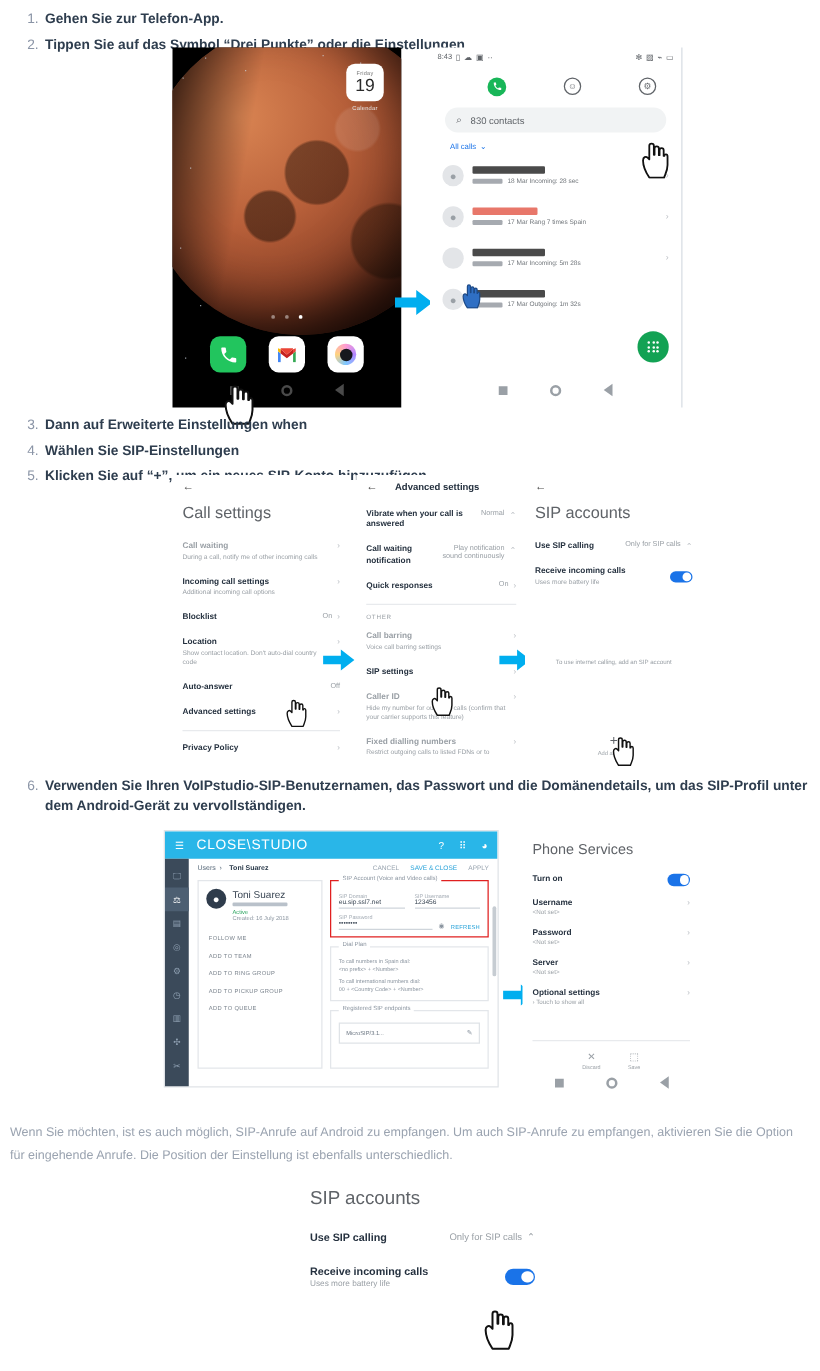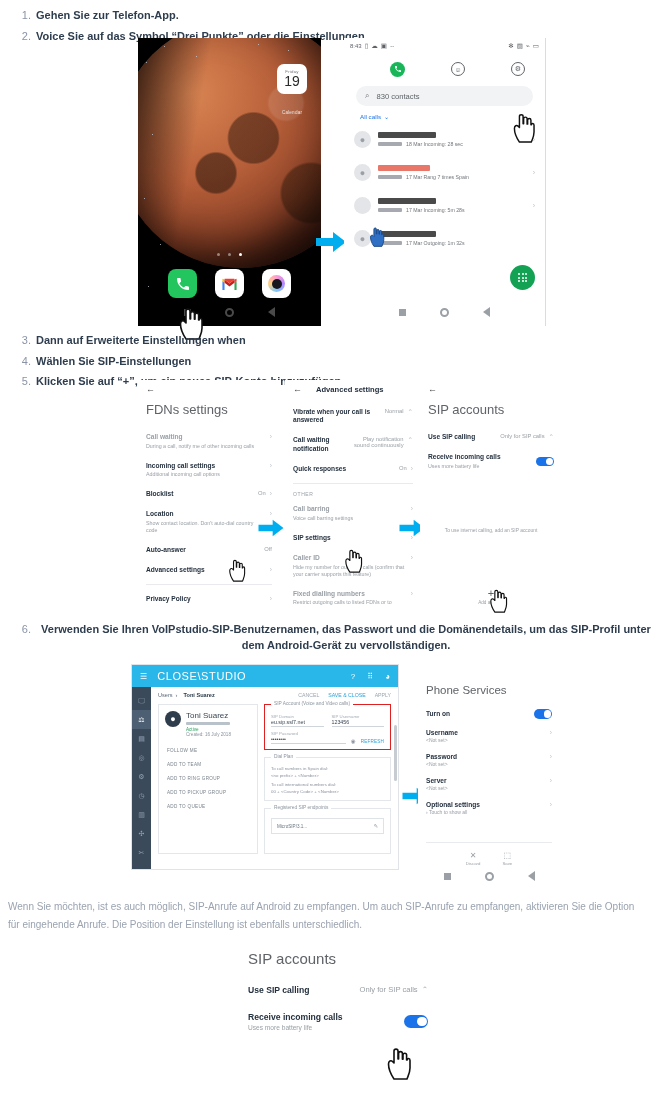--- a/index.html
+++ b/index.html
@@ -21,21 +21,21 @@
     color: #2e3d4e;
     line-height: 1.42;
     margin-bottom: 5px;
     padding-left: 2px;
   }
   ol.steps li::marker { font-weight: normal; color: #8a94a6; }
 
   .block-1 { position:absolute; left:0; top:8px; width:656px; }
   .block-2 { position:absolute; left:0; top:333px; width:656px; }
   .block-3 { position:absolute; left:0; top:622px; width:656px; }
-  .block-3 ol.steps { counter-reset: none; text-align: center; }
+  .block-3 ol.steps { counter-reset: none; }
 
   
   .fig1 { position:absolute; left:0; top:38px; width:656px; height:288px; }
 
   .phone-home {
     position:absolute; left:138px; top:0; width:183px; height:288px;
     background:#000;
     overflow:hidden;
   }
   .mars {
@@ -55,21 +55,21 @@
     background: linear-gradient(100deg, rgba(0,0,0,.92) 0%, rgba(0,0,0,.55) 14%, rgba(0,0,0,0) 34%);
   }
   .stars { position:absolute; inset:0; }
   .stars i { position:absolute; width:1px; height:1px; background:#cfd6e0; opacity:.7; }
 
   .cal-widget {
     position:absolute; right:12px; top:10px; width:34px;
     text-align:center; color:#fff;
   }
   .cal-card {
-    width:30px; height:30px; margin:16px auto;
+    width:30px; height:30px; margin:3px auto;
     background:#fff; border-radius:7px;
     display:flex; flex-direction:column; align-items:center; justify-content:center;
     line-height:1;
   }
   .cal-dow { font-size:4.4px; color:#777; letter-spacing:.2px; }
   .cal-num { font-size:14px; color:#2b2b2b; font-weight:300; margin-top:-1px; }
   .cal-label { font-size:4.6px; margin-top:3px; color:#e6e6e6; letter-spacing:.2px;}
 
   .page-dots { position:absolute; left:0; right:0; bottom:66px; text-align:center; }
   .page-dots span { display:inline-block; width:3px; height:3px; border-radius:50%;
@@ -216,21 +216,21 @@
   .vs-pwrow { display:flex; align-items:flex-end; gap:5px; }
   .vs-refresh { font-size:4.6px; color:#29a3d9; letter-spacing:.2px; }
   .vs-p { font-size:4.4px; color:#8b95a0; line-height:1.5; }
   .vs-ep { border:1px solid #dfe3e7; margin-top:3px; padding:4px 5px; display:flex;
     align-items:center; }
   .vs-ep span { font-size:4.6px; color:#6b7682; }
   .vs-scroll { position:absolute; right:1px; top:26px; bottom:2px; width:3px; }
   .vs-scroll i { position:absolute; right:0; top:34px; width:3px; height:56px;
     background:#c6ccd2; border-radius:2px; display:block; }
 
-  .ps { position:absolute; left:418px; top:16px; width:142px; height:206px; background:#fff; }
+  .ps { position:absolute; left:418px; top:6px; width:142px; height:206px; background:#fff; }
   .ps-title { font-size:11.5px; color:#5f6368; margin:4px 0 8px 8px; }
   .ps-row { display:flex; align-items:flex-start; padding:5px 8px; }
   .ps-row .lab { flex:1; }
   .ps-t { font-size:6.6px; font-weight:bold; color:#25313f; }
   .ps-d { font-size:5px; color:#9aa0a6; margin-top:1px; }
   .ps-foot { position:absolute; left:8px; right:8px; bottom:20px;
     border-top:1px solid #e8eaed; padding-top:8px; display:flex;
     justify-content:center; gap:22px; }
   .ps-fb { text-align:center; color:#9aa0a6; }
   .ps-fb .g { font-size:8px; }
@@ -259,21 +259,21 @@
   
   .hand { position:absolute; }
   .hand svg { display:block; }
 </style>
 </head>
 <body>
 
 <div class="block-1">
   <ol class="steps" start="1">
     <li>Gehen Sie zur Telefon-App.</li>
-    <li>Voice Sie auf das Symbol “Drei Punkte” oder die Einstellungen</li>
+    <li>Tippen Sie auf das Symbol “Drei Punkte” oder die Einstellungen</li>
   </ol>
 </div>
 
 <div class="fig1">
 
   <div class="phone-home">
     <div class="mars"></div>
     <div class="mars-shade"></div>
     <div class="stars">
       <i style="left:8px;top:24px"></i>
@@ -464,21 +464,21 @@
     <li>Dann auf Erweiterte Einstellungen when</li>
     <li>Wählen Sie SIP-Einstellungen</li>
     <li>Klicken Sie auf “+”, um ein neues SIP-Konto hinzuzufügen.</li>
   </ol>
 </div>
 
 <div class="fig2">
 
   <div class="pane pane1">
     <div class="pane-back">←</div>
-    <div class="pane-title">FDNs settings</div>
+    <div class="pane-title">Call settings</div>
 
     <div class="srow">
       <div class="lab">
         <div class="s-t dim">Call waiting</div>
         <div class="s-d">During a call, notify me of other incoming calls</div>
       </div>
       <span class="s-c">›</span>
     </div>
 
     <div class="srow">

